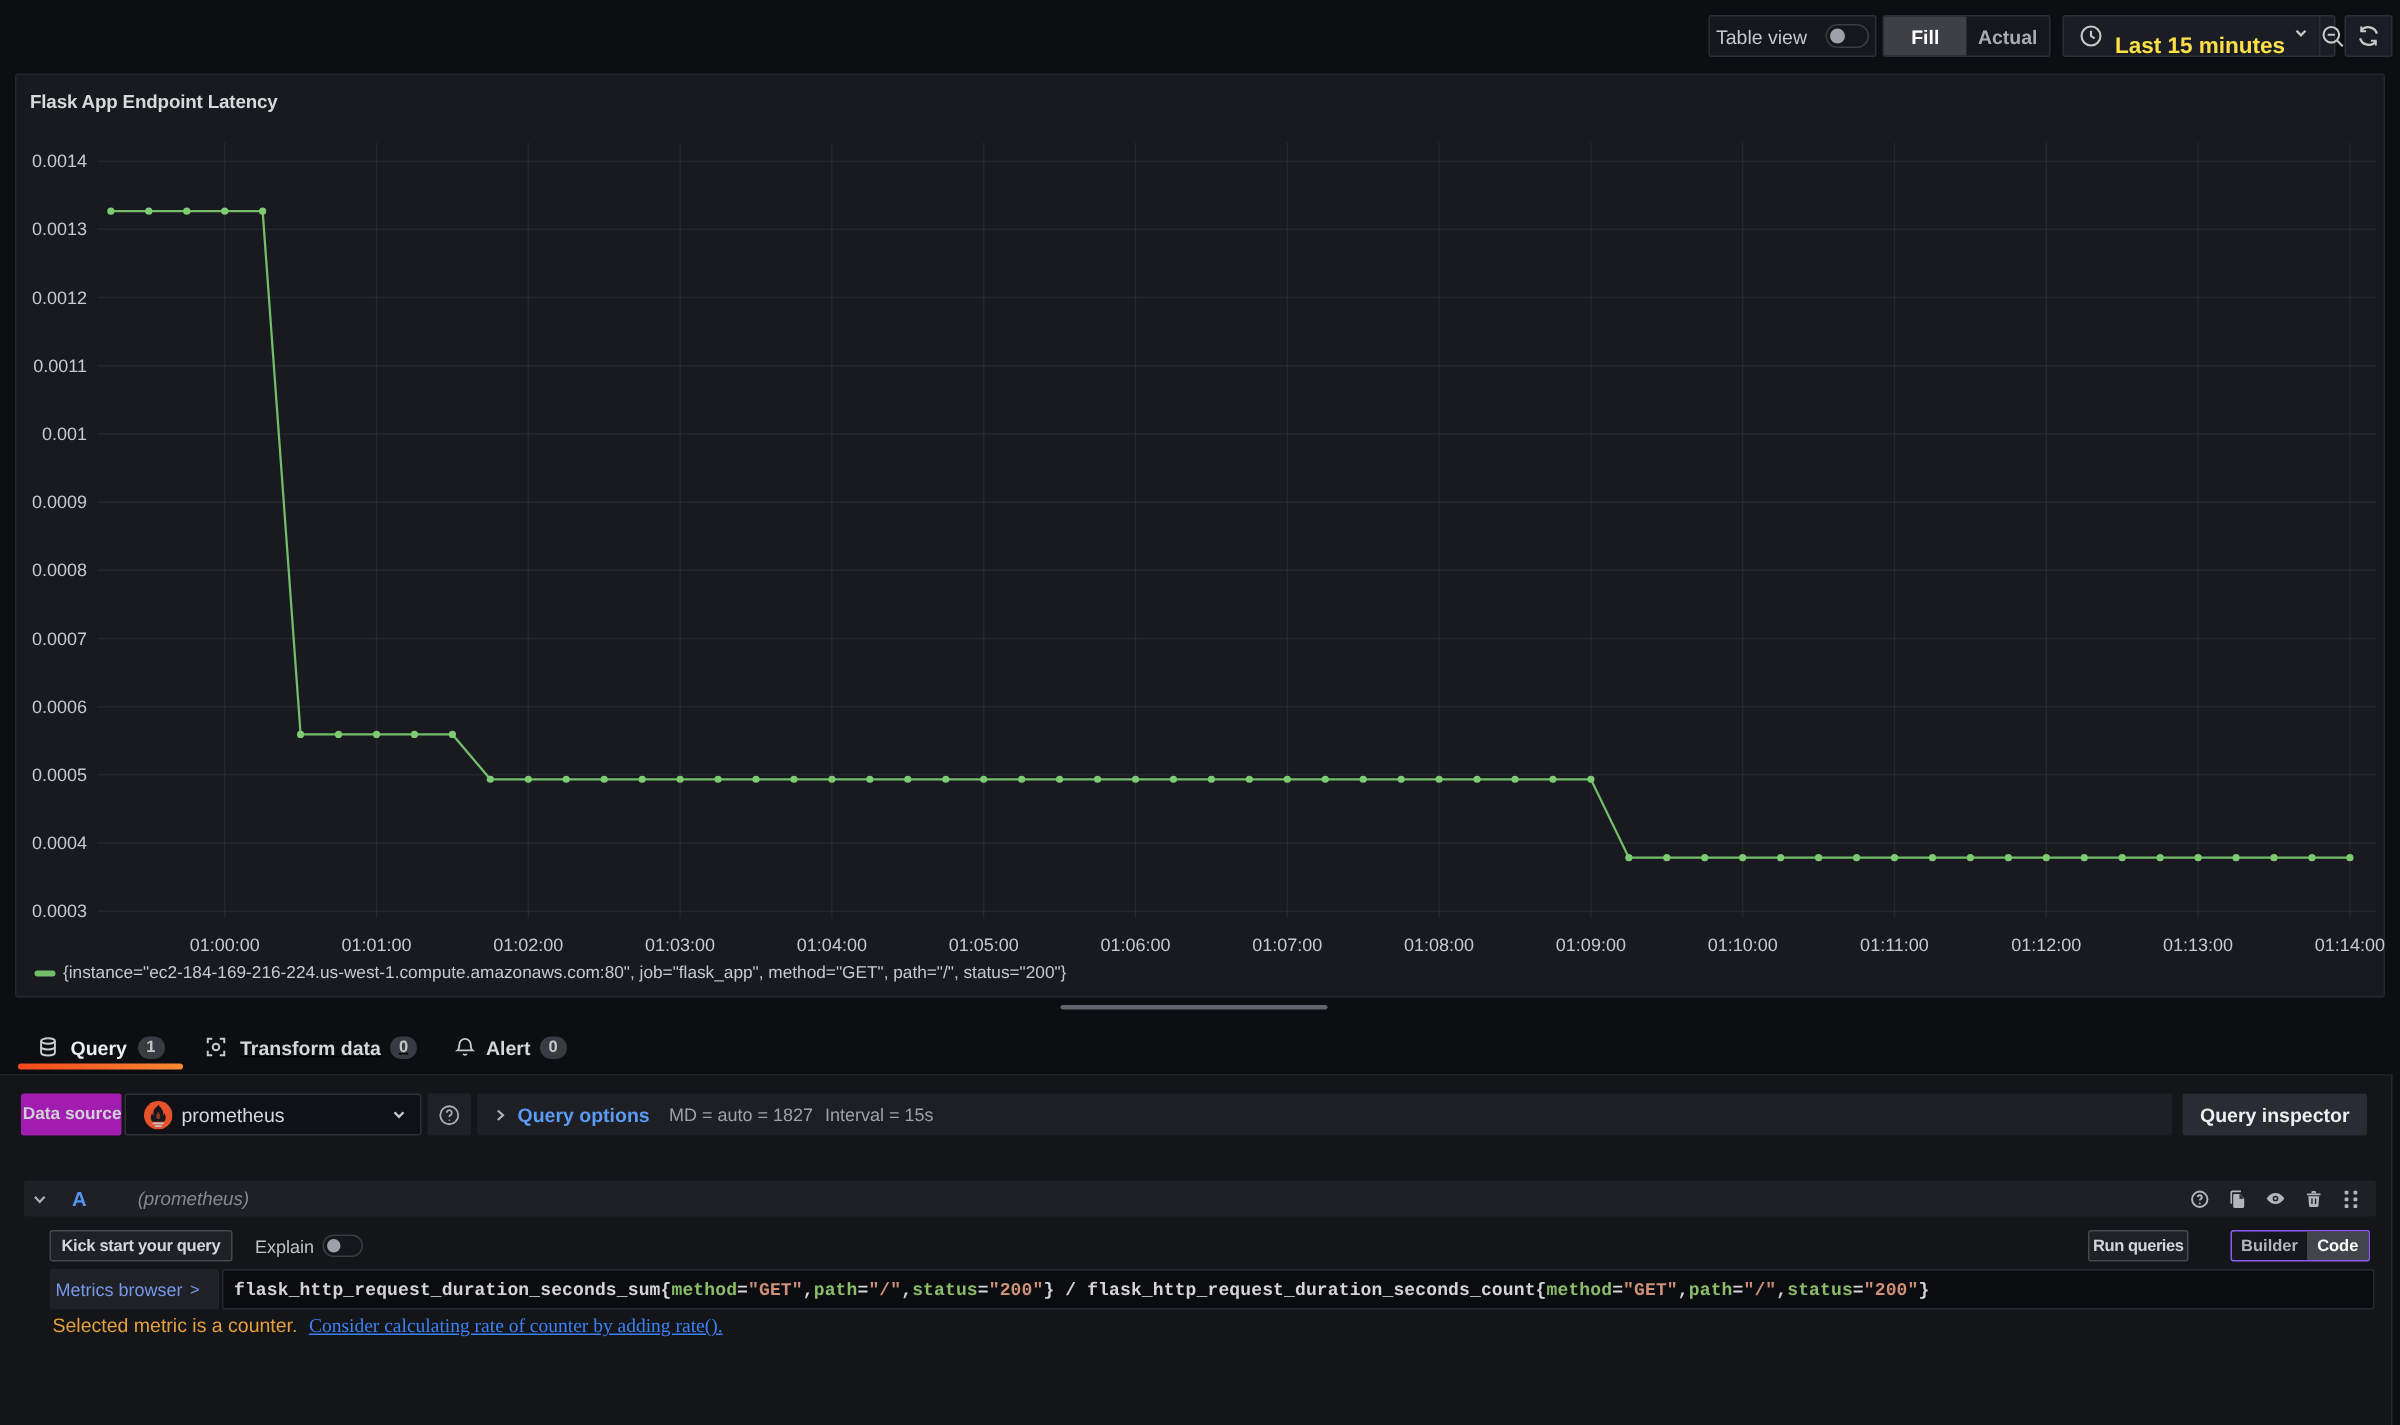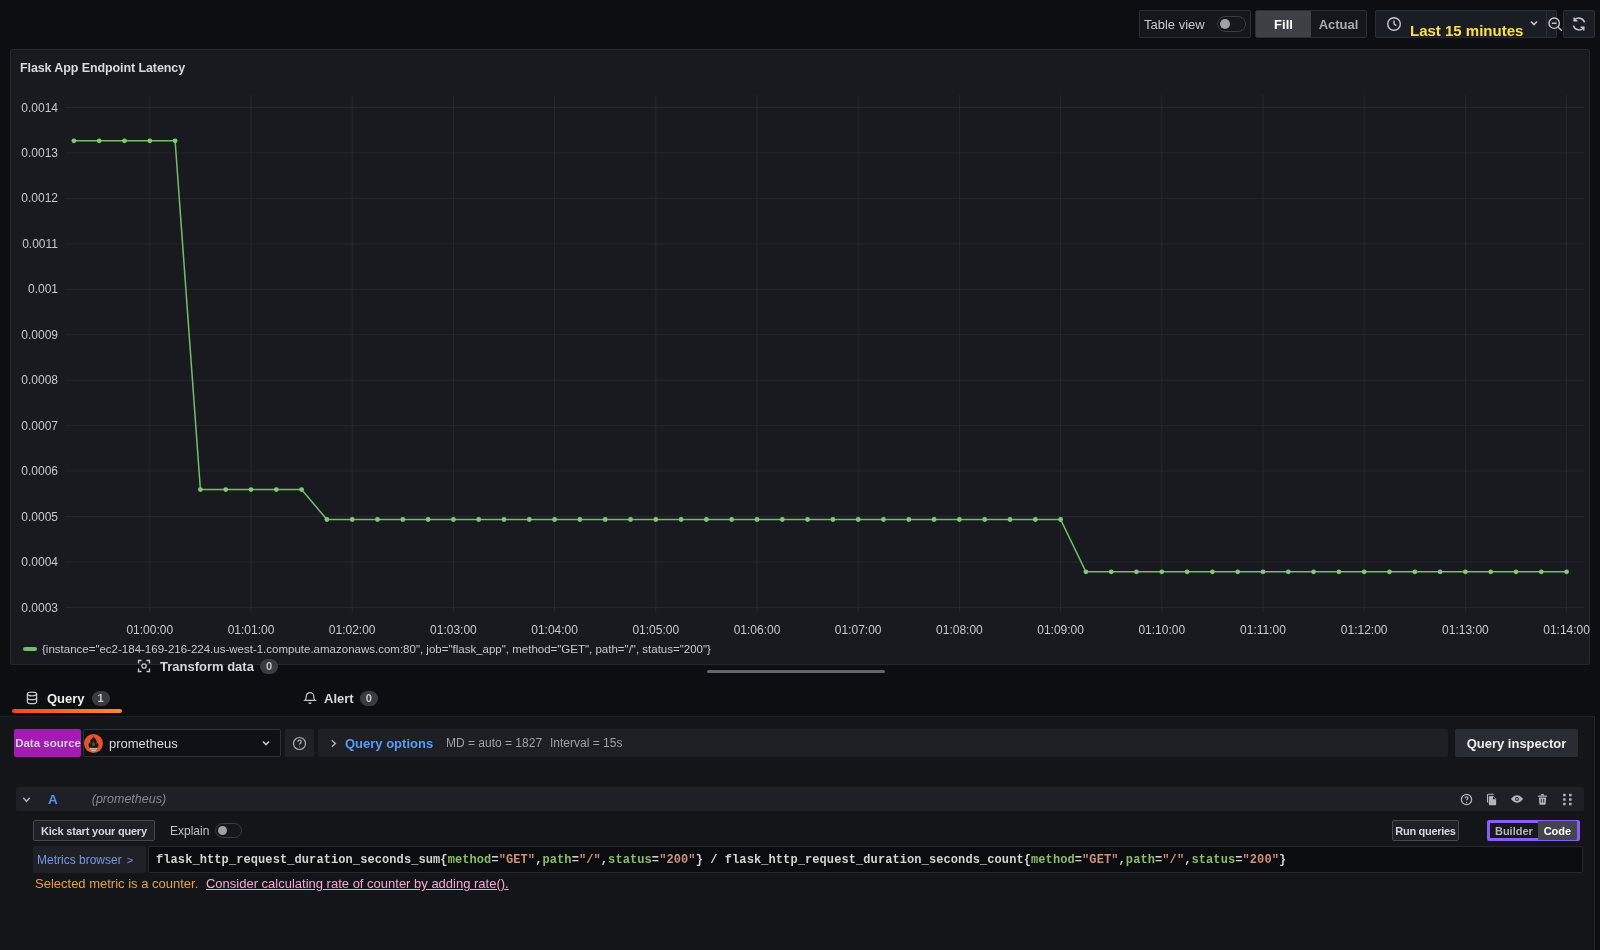--- a/index.html
+++ b/index.html
@@ -185,41 +185,41 @@
 <div class="abs row" style="left:25px;top:686px;height:24px;">
   <svg width="14" height="14" viewBox="0 0 14 14" fill="none" stroke="#c9cacd" stroke-width="1.3">
         <ellipse cx="7" cy="3" rx="4.6" ry="1.8"></ellipse>
         <path d="M2.4 3v3.9c0 1 2.06 1.8 4.6 1.8s4.6-.8 4.6-1.8V3"></path>
         <path d="M2.4 6.9v4c0 1 2.06 1.8 4.6 1.8s4.6-.8 4.6-1.8v-4"></path>
       </svg>
       <span style="font-size:13px;font-weight:700;color:#eceded;margin-left:8px;">Query</span>
   <span class="row" style="background:#3a3b42;color:#c5c6ca;font-size:11px;font-weight:700;height:15px;padding:0 6px;border-radius:8px;margin-left:7px;">1</span>
 </div>
 <div class="abs" style="left:12px;top:709px;width:110px;height:4px;border-radius:2px;background:linear-gradient(90deg,#f2491c,#ff8833);"></div>
-<div class="abs row" style="left:137px;top:654px;height:24px;">
+<div class="abs row" style="left:137px;top:686px;height:24px;text-decoration:underline;">
   <svg width="14" height="14" viewBox="0 0 14 14" fill="none" stroke="#c9cacd" stroke-width="1.3">
         <path d="M4.5 1.5h-3v3M9.5 1.5h3v3M4.5 12.5h-3v-3M9.5 12.5h3v-3"></path>
         <circle cx="7" cy="7" r="2.2"></circle>
       </svg>
       <span style="font-size:13px;font-weight:700;color:#d6d7da;margin-left:9px;">Transform data</span>
   <span class="row" style="background:#3a3b42;color:#c5c6ca;font-size:11px;font-weight:700;height:15px;padding:0 6px;border-radius:8px;margin-left:6px;">0</span>
 </div>
 <div class="abs row" style="left:303px;top:686px;height:24px;">
   <svg width="14" height="14" viewBox="0 0 14 14" fill="none" stroke="#c9cacd" stroke-width="1.2">
         <path d="M7 1.6a3.8 3.8 0 0 0-3.8 3.8c0 3-1.2 3.9-1.2 3.9h10s-1.2-.9-1.2-3.9A3.8 3.8 0 0 0 7 1.6z"></path>
         <path d="M5.8 11.5a1.3 1.3 0 0 0 2.4 0"></path>
       </svg>
       <span style="font-size:13px;font-weight:700;color:#d6d7da;margin-left:7px;">Alert</span>
   <span class="row" style="background:#3a3b42;color:#c5c6ca;font-size:11px;font-weight:700;height:15px;padding:0 6px;border-radius:8px;margin-left:6px;">0</span>
 </div>
 
 <div class="abs row" style="left:14px;top:729px;width:67px;height:28px;background:#a21caf;border-radius:2px;justify-content:flex-end;">
   <span style="font-size:11.5px;font-weight:700;color:#d0d1d6;">Data source</span>
 </div>
-<div class="abs row" style="left:83px;top:729px;width:198px;height:28px;background:#101116;border:1px solid #2e3036;border-radius:2px;padding:0 8px 0 0;">
+<div class="abs row" style="left:83px;top:729px;width:198px;height:28px;background:#101116;border:1px solid #2e3036;border-radius:2px;padding:0 8px 0 12px;">
   <svg width="19" height="19" viewBox="0 0 19 19">
         <circle cx="9.5" cy="9.5" r="9.5" fill="#e6522c"></circle>
         <path fill="#17181d" d="M9.5 2.2c.4 1.5 3.1 3 3.3 5.5.1 1.2-.35 2-.35 2s.85-.5 1.15-1.5c.55 1 .95 2 .85 3.1-.1 1.8-1.3 2.55-1.3 2.55H5.85s-1.2-.75-1.3-2.55c-.1-1.1.3-2.1.85-3.1.3 1 1.15 1.55 1.15 1.55S6 8.3 6.4 6.6C6.8 4.9 9.2 3.9 9.5 2.2z"></path>
         <path fill="#e6522c" d="M9.5 7.4c.75 1.05 1.5 1.8 1.4 3.1-.1 1.05-.65 1.5-.65 1.5H8.75s-.55-.45-.65-1.5c-.1-1.3.65-2.05 1.4-3.1z" opacity="0.55"></path>
         <rect x="5.7" y="14.3" width="7.6" height="1.2" fill="#bfc0c3" rx=".3"></rect>
         <rect x="7.2" y="16.1" width="4.6" height="1.2" fill="#bfc0c3" rx=".3"></rect>
       </svg>
   <span style="font-size:13px;color:#d8d9dc;margin-left:6px;flex:1;">prometheus</span>
   <svg width="12" height="12" viewBox="0 0 12 12" fill="none" stroke="#c7c8cc" stroke-width="1.6">
         <path d="M3 4.5l3 3 3-3"></path>
@@ -291,31 +291,31 @@
 </div>
 <div class="abs row" style="left:170px;top:820px;height:21px;gap:6px;">
   <span style="font-size:12px;color:#c2c3c8;">Explain</span>
   <span style="display:inline-block;width:27px;height:15px;border-radius:8px;background:#16171c;border:1px solid #3a3c42;position:relative;">
         <span style="position:absolute;left:2px;top:2px;width:9px;height:9px;border-radius:50%;background:#9fa1a8;"></span>
       </span>
 </div>
 <div class="abs row" style="left:1392px;top:820px;width:67px;height:21px;border:1px solid #45474d;border-radius:2px;background:#1f2126;justify-content:center;">
   <span style="font-size:11px;font-weight:700;color:#d5d6da;letter-spacing:-0.3px;">Run queries</span>
 </div>
-<div class="abs row" style="left:1487px;top:820px;width:93px;height:21px;border:3px solid #8b5cf6;border-radius:2px;background:#17181d;">
+<div class="abs row" style="left:1487px;top:820px;width:93px;height:21px;border:1px solid #8b5cf6;border-radius:2px;background:#17181d;">
   <span class="row" style="height:19px;width:50px;color:#b4b5ba;font-size:11px;font-weight:700;justify-content:center;">Builder</span>
   <span class="row" style="height:19px;width:41px;background:#43454c;color:#fff;font-size:11px;font-weight:700;border-radius:1px;justify-content:center;">Code</span>
 </div>
 
 <div class="abs row" style="left:33px;top:846px;width:113px;height:27px;background:#1f2127;border-radius:2px;padding:0 4px;">
   <span style="font-size:12px;color:#7598e8;">Metrics browser</span>
       <span style="color:#7598e8;font-size:11px;margin-left:5px;">&gt;</span>
 </div>
 <div class="abs row" style="left:148px;top:846px;width:1435px;height:27px;background:#0b0c10;border:1px solid #26282e;border-radius:2px;padding:0 7px;">
   <span style="font-family:'Liberation Mono',monospace;font-size:12px;font-weight:600;color:#d4d4d4;white-space:pre;letter-spacing:.09px;">flask_http_request_duration_seconds_sum{<span style="color:#8abd6a;">method</span>=<span style="color:#ce9178;">"GET"</span>,<span style="color:#8abd6a;">path</span>=<span style="color:#ce9178;">"/"</span>,<span style="color:#8abd6a;">status</span>=<span style="color:#ce9178;">"200"</span>} / flask_http_request_duration_seconds_count{<span style="color:#8abd6a;">method</span>=<span style="color:#ce9178;">"GET"</span>,<span style="color:#8abd6a;">path</span>=<span style="color:#ce9178;">"/"</span>,<span style="color:#8abd6a;">status</span>=<span style="color:#ce9178;">"200"</span>}</span>
 </div>
 
 <div class="abs" style="left:35px;top:876px;font-size:13px;">
   <span style="color:#e7a13c;">Selected metric is a counter.</span>
-  <span style="color:#f9a8d4;text-decoration:underline;margin-left:4px;">Consider calculating rate of counter by adding rate().</span>
+  <span style="color:#3b82f6;text-decoration:underline;margin-left:4px;font-family:Liberation Serif, serif;">Consider calculating rate of counter by adding rate().</span>
 </div>
 
 
 </div>
 </body></html>

